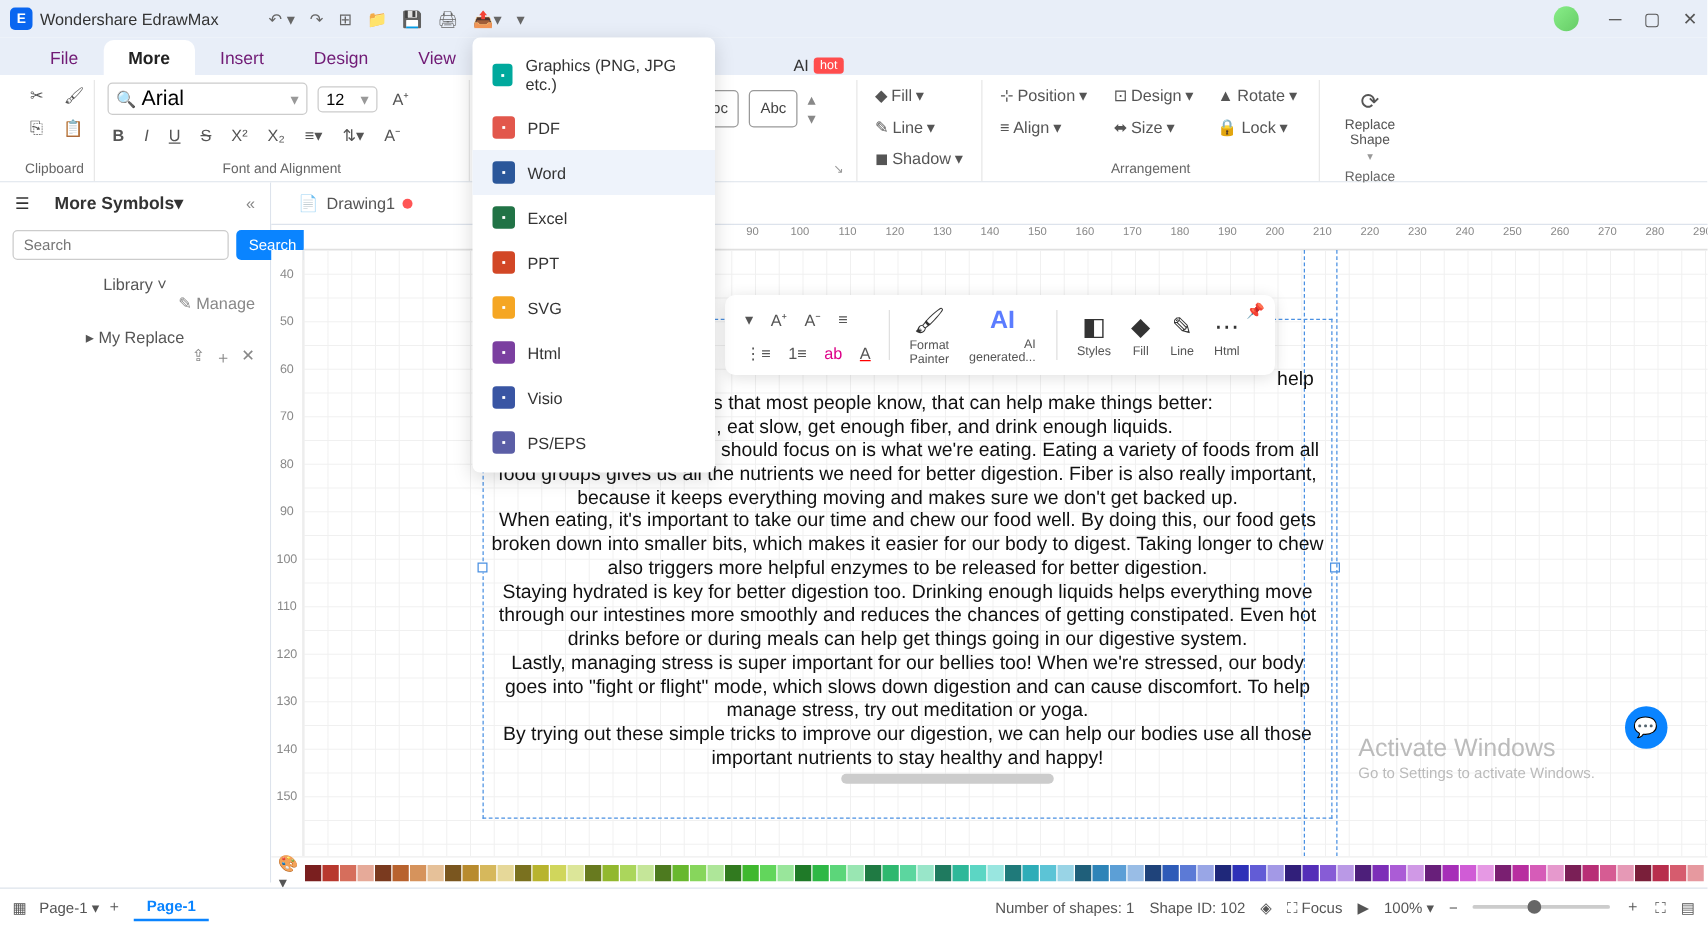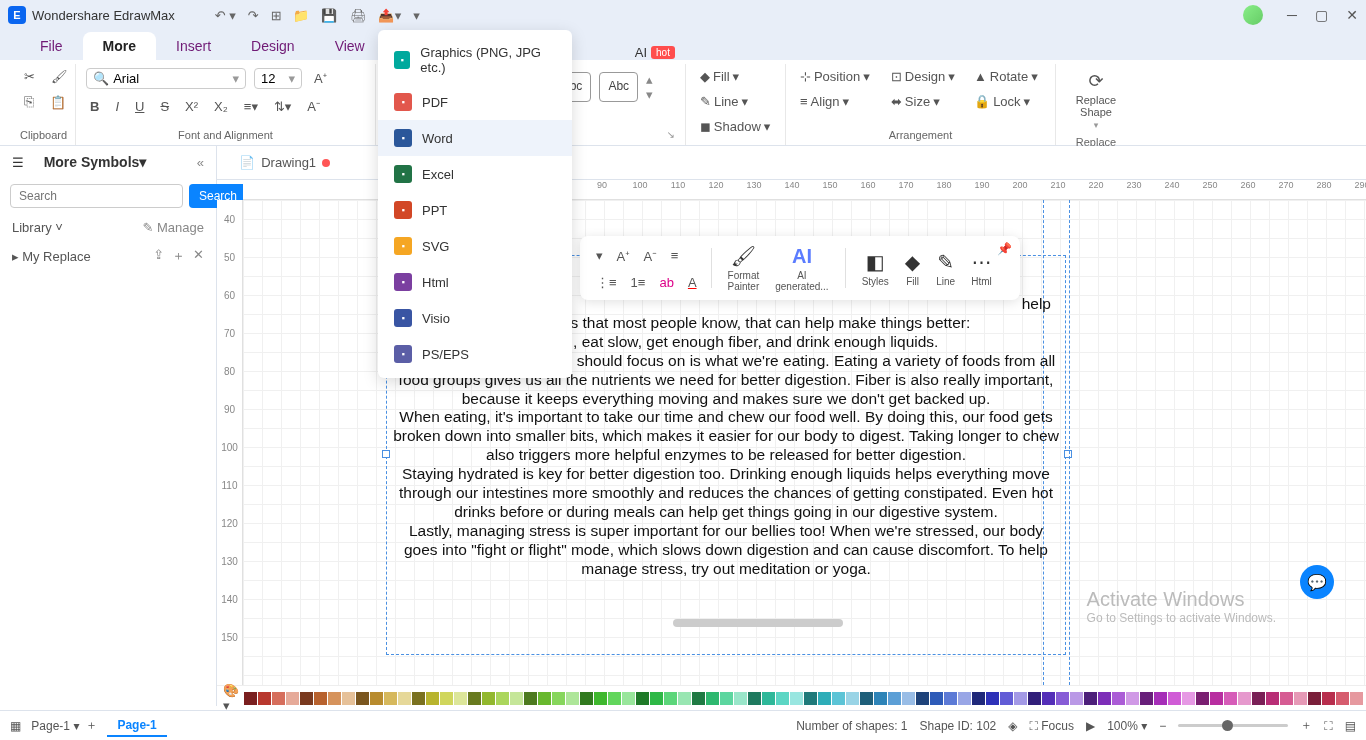--- a/index.html
+++ b/index.html
@@ -25,37 +25,37 @@
 
 .ribbon { height: 86px; background: #fff; border-bottom: 1px solid #dde3ec; display: flex; padding: 4px 10px 0; }
 .ribbon-group { display: flex; flex-direction: column; justify-content: space-between; padding: 2px 10px; border-right: 1px solid #e8e8e8; }
 .ribbon-group:last-child { border-right:none;}
 .ribbon-group .controls { display: flex; flex-direction: column; gap: 4px; }
 .ribbon-group .row { display: flex; gap: 8px; align-items: center; }
 .ribbon-group .label { text-align: center; font-size: 11px; color: #666; padding: 2px 0; }
 .ribbon-group .launcher { margin-left:auto; color:#999; cursor:pointer; font-size:10px;}
 .rbtn { display:inline-flex;align-items:center;gap:3px;padding:3px 4px;cursor:pointer;color:#555;font-size:13px; border-radius:3px;}
 .font-box { display:flex;align-items:center;border:1px solid #ccc;border-radius:4px;padding:2px 6px;background:#fff;width:160px;}
-.font-box input { border:none;outline:none;width:100%;font-size:13px;}
+.font-box input { border:none;outline:none;width:100%;font-size:17px;}
 .size-box { display:flex;align-items:center;border:1px solid #ccc;border-radius:4px;padding:2px 6px;background:#fff;width:48px;}
 .size-box input { border:none;outline:none;width:100%;font-size:13px;text-align:left;}
 .abc-box { border:1px solid #999;border-radius:4px;padding:6px 8px;font-size:12px;cursor:pointer;color:#444;}
 .vert-btn { display:flex;flex-direction:column;align-items:center;gap:2px;cursor:pointer;padding:4px;}
 .vert-btn .icn { font-size:18px;color:#555;}
 .vert-btn .lbl { font-size:11px;color:#555;text-align:center;line-height:1.1;}
 
 
 .left-panel { position: absolute; top: 146px; left: 0; width: 217px; height: 560px; background: #fff; border-right: 1px solid #dde3ec; display:flex;flex-direction:column;}
 .lp-header { display:flex;align-items:center;padding:8px 12px;gap:8px;}
 .lp-header .t { font-weight:600;font-size:14px;color:#333;margin-left:12px;}
 .lp-header .collapse { margin-left:auto;color:#888;cursor:pointer;}
 .lp-search { display:flex;padding:6px 10px;gap:6px;}
 .lp-search input { flex:1;border:1px solid #ccc;border-radius:4px;padding:4px 8px;font-size:12px;}
 .lp-search button { background:#0a84ff;color:#fff;border:none;border-radius:4px;padding:4px 10px;font-size:12px;cursor:pointer;}
-.lp-row { display:flex;align-items:center;padding:6px 12px;color:#555;font-size:13px;}
+.lp-row { display:flex;align-items:center;padding:6px 12px;color:#555;font-size:13px;flex-direction:column;}
 .lp-row .r { margin-left:auto;display:flex;gap:8px;color:#888;cursor:pointer;}
 
 
 .doc-tabs { position:absolute;top:146px;left:217px;right:0;height:34px;background:#fff;border-bottom:1px solid #dde3ec;display:flex;align-items:center;padding:0 10px;}
 .doc-tab { display:flex;align-items:center;gap:6px;padding:4px 12px;font-size:13px;color:#555;cursor:pointer;}
 .doc-tab .dot { width:8px;height:8px;background:#ff5555;border-radius:50%;}
 
 
 .ruler-h { position:absolute;top:180px;left:243px;right:0;height:20px;background:#fff;border-bottom:1px solid #e0e0e0;display:flex;overflow:hidden;font-size:9px;color:#888;}
 .ruler-h .tick { width:38px;text-align:center;flex-shrink:0;}
@@ -75,21 +75,21 @@
 .export-item { display:flex;align-items:center;gap:10px;padding:9px 16px;cursor:pointer;font-size:13px;color:#333;}
 .export-item:hover, .export-item.hover { background:#eef3fb;}
 .export-item .fi { width:18px;height:18px;border-radius:3px;display:flex;align-items:center;justify-content:center;font-size:9px;color:#fff;font-weight:bold;}
 
 
 .float-tb { position:absolute;top:236px;left:580px;width:440px;height:64px;background:#fff;border-radius:8px;box-shadow:0 2px 12px rgba(0,0,0,0.12);display:flex;align-items:center;padding:0 12px;gap:4px;z-index:50;}
 .float-tb .col { display:flex;flex-direction:column;gap:4px;}
 .float-tb .sep { width:1px;height:40px;background:#e0e0e0;margin:0 6px;}
 .float-tb .bigbtn { display:flex;flex-direction:column;align-items:center;gap:2px;cursor:pointer;padding:2px 6px;}
 .float-tb .bigbtn .ic { font-size:20px;}
-.float-tb .bigbtn .lb { font-size:10px;color:#555;text-align:center;line-height:1.1;}
+.float-tb .bigbtn .lb { font-size:10px;color:#555;text-align:right;line-height:1.1;}
 .float-tb .pin { position:absolute;top:6px;right:8px;color:#aaa;cursor:pointer;font-size:12px;}
 
 
 .color-bar { position:absolute;left:217px;right:0;bottom:30px;height:25px;background:#fff;display:flex;align-items:center;padding:0 6px;border-top:1px solid #eee;}
 .color-bar .sw { width:13px;height:13px;margin:0 0.5px;cursor:pointer;}
 .color-bar .picker { margin-right:4px;color:#555;cursor:pointer;}
 
 
 .status-bar { position:absolute;left:0;right:0;bottom:0;height:30px;background:#fff;border-top:1px solid #dde3ec;display:flex;align-items:center;padding:0 10px;font-size:12px;color:#555;gap:10px;}
 .status-bar .pages { display:flex;align-items:center;gap:6px;}
@@ -380,20 +380,21 @@
   <div class="sel-border" style="left:826px;top:0;width:0;height:100%;border-left:1px dashed #4a90e2;border-top:none;border-right:none;border-bottom:none;"></div>
 
   <div class="text-content">
     <div style="text-align:right;padding-right:10px;">help</div>
     <div>are five things that most people know, that can help make things better:</div>
     <div>ke it chill, eat slow, get enough fiber, and drink enough liquids.</div>
     <div>The number one thing we should focus on is what we're eating. Eating a variety of foods from all food groups gives us all the nutrients we need for better digestion. Fiber is also really important, because it keeps everything moving and makes sure we don't get backed up.</div>
     <div>When eating, it's important to take our time and chew our food well. By doing this, our food gets broken down into smaller bits, which makes it easier for our body to digest. Taking longer to chew also triggers more helpful enzymes to be released for better digestion.</div>
     <div>Staying hydrated is key for better digestion too. Drinking enough liquids helps everything move through our intestines more smoothly and reduces the chances of getting constipated. Even hot drinks before or during meals can help get things going in our digestive system.</div>
     <div>Lastly, managing stress is super important for our bellies too! When we're stressed, our body goes into "fight or flight" mode, which slows down digestion and can cause discomfort. To help manage stress, try out meditation or yoga.</div>
+    <div>By trying out these simple tricks to improve our digestion, we can help our bodies use all those important nutrients to stay healthy and happy!</div>
   </div>
 
   <div class="watermark">
     <div>Activate Windows</div>
     <div class="sub">Go to Settings to activate Windows.</div>
   </div>
   <div class="chat-fab">💬</div>
   <div class="hscroll"></div>
 </div>
 

